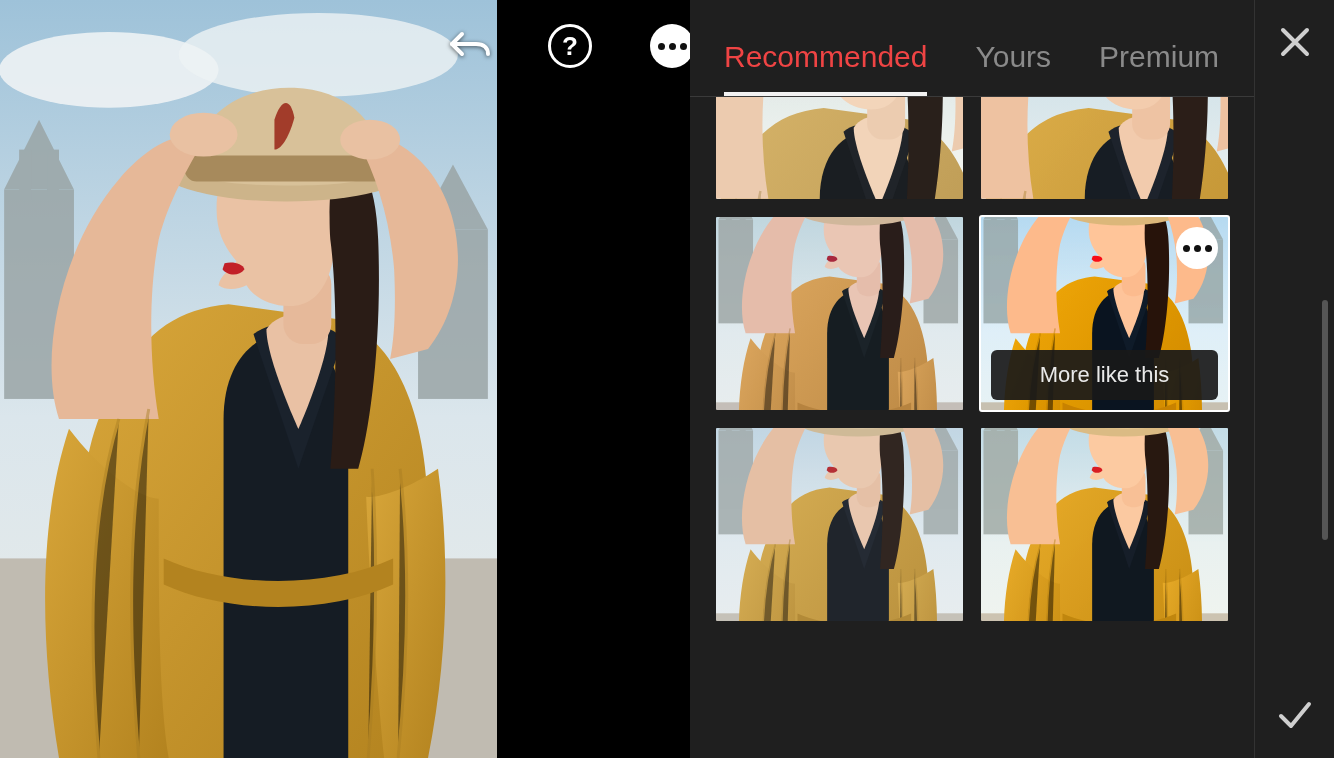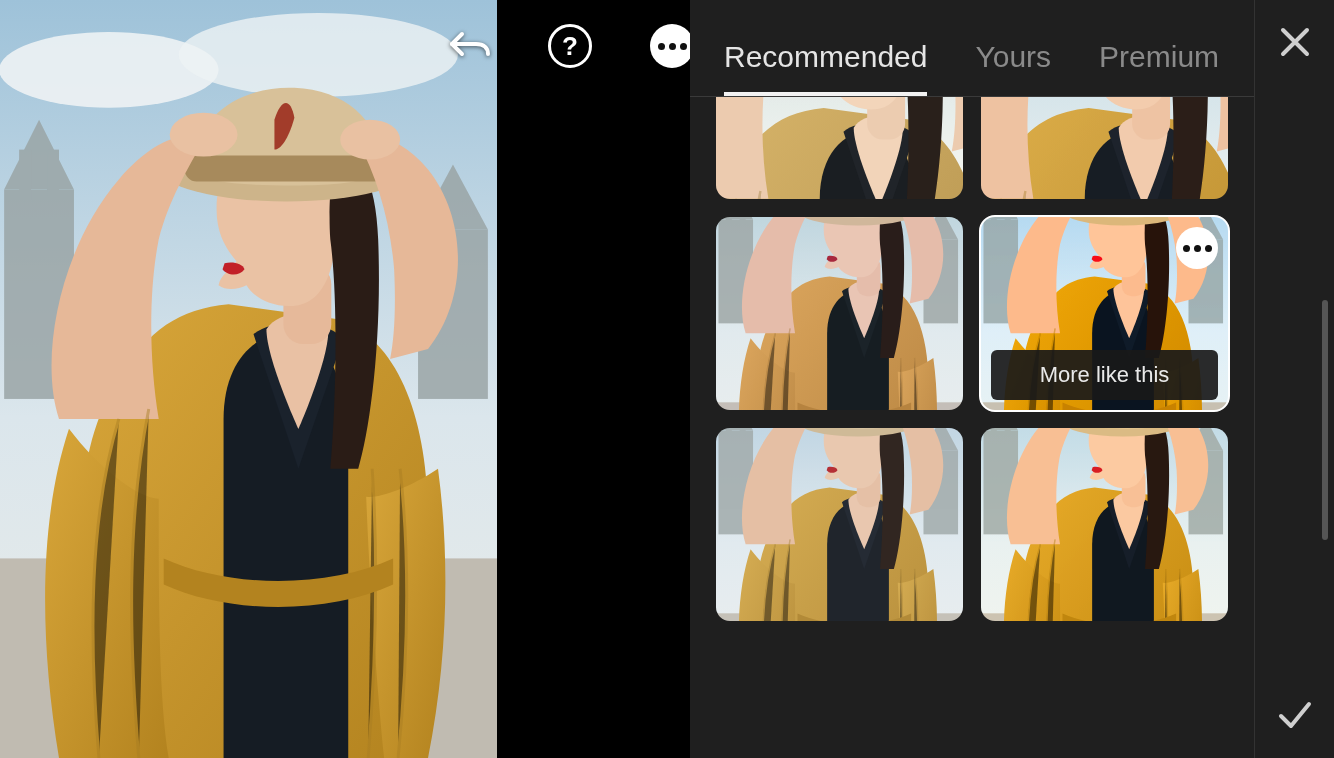--- a/index.html
+++ b/index.html
@@ -24,27 +24,27 @@
   .tool-btn.help { top:24px; left:38px; border:3px solid #fff; }
   .tool-btn.help span { color:#fff; font-size:26px; font-weight:700; }
   .tool-btn.more { top:24px; left:140px; background:#fff; }
   .dots { display:flex; gap:4px; }
   .dots i { width:7px; height:7px; border-radius:50%; background:#111; display:block; }
 
   
   .presets { flex:1; height:100%; background:#1f1f1f; position:relative; display:flex; flex-direction:column; }
   .tabs { display:flex; align-items:flex-end; gap:48px; padding:26px 34px 0 34px; font-size:30px; color:#8a8a8a; height:96px; }
   .tab { padding-bottom:22px; cursor:pointer; position:relative; white-space:nowrap; }
-  .tab.active { color:#e5e5e5; }
+  .tab.active { color:#ef4444; }
   .tab.active::after { content:""; position:absolute; left:0; right:0; bottom:0; height:4px; background:#f2f2f2; }
   .tabs-divider { height:1px; background:#3a3a3a; margin:0 0 0 0; }
 
   .grid-scroll { flex:1; overflow:hidden; padding:0 26px; position:relative; }
   .grid { display:grid; grid-template-columns: repeat(2, 1fr); gap:18px; padding-top:0; position:relative; top:-48px; }
-  .thumb { width:100%; aspect-ratio: 1.28/1; border-radius:14px; overflow:hidden; position:relative; cursor:pointer; background:#333; }
+  .thumb { width:100%; aspect-ratio: 1.28/1; border-radius:1px; overflow:hidden; position:relative; cursor:pointer; background:#333; }
   .thumb.row0 { height:150px; aspect-ratio:auto; }
   .thumb.selected { outline:4px solid #fff; outline-offset:-2px; }
   .thumb.selected .thumb-more { position:absolute; top:10px; right:10px; width:42px; height:42px; border-radius:50%; background:#fff; display:flex; align-items:center; justify-content:center; z-index:3; }
   .thumb.selected .thumb-more .dots i { background:#111; }
   .thumb .caption { position:absolute; left:10px; right:10px; bottom:10px; background:rgba(25,25,25,.92); color:#e9e9e9; font-size:22px; text-align:center; padding:12px 6px; border-radius:6px; z-index:2; }
   .thumb .photo-illustration { position:absolute; inset:0; }
 
   
   .rightstrip { width:80px; height:100%; background:#1f1f1f; position:relative; border-left:1px solid #333; }
   .close-btn { position:absolute; top:24px; left:50%; transform:translateX(-50%); width:36px; height:36px; cursor:pointer; }

